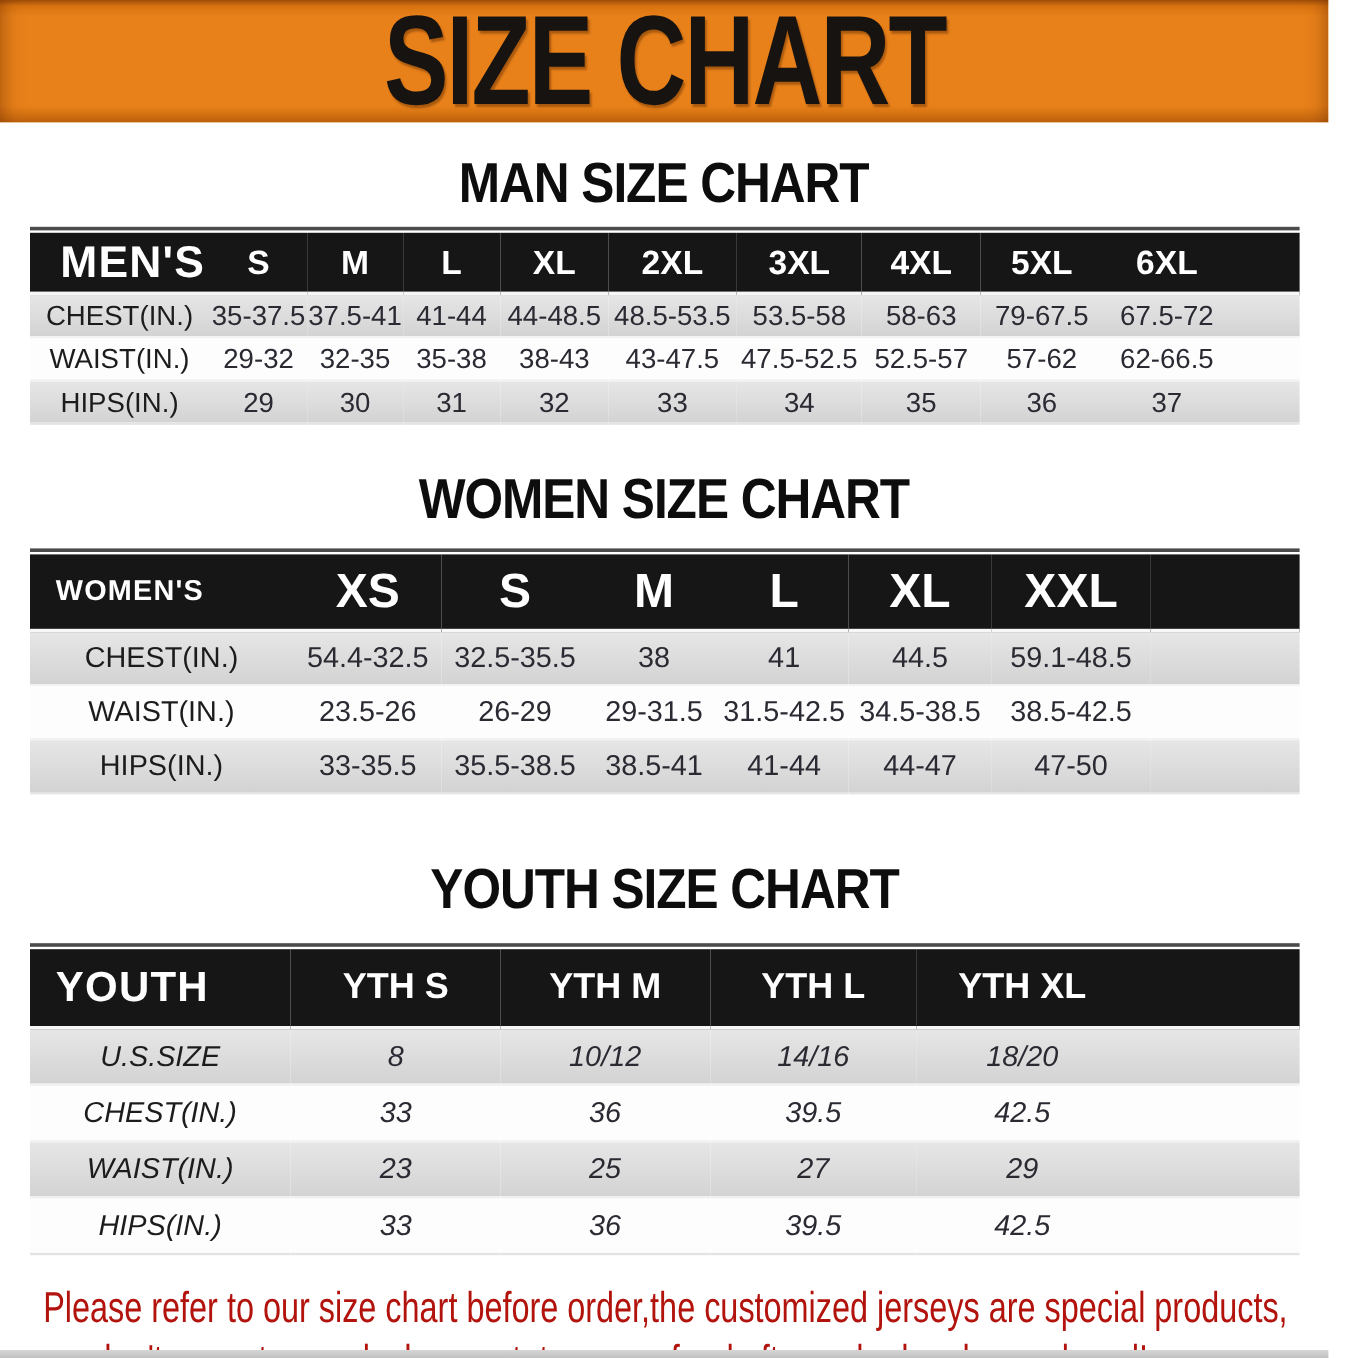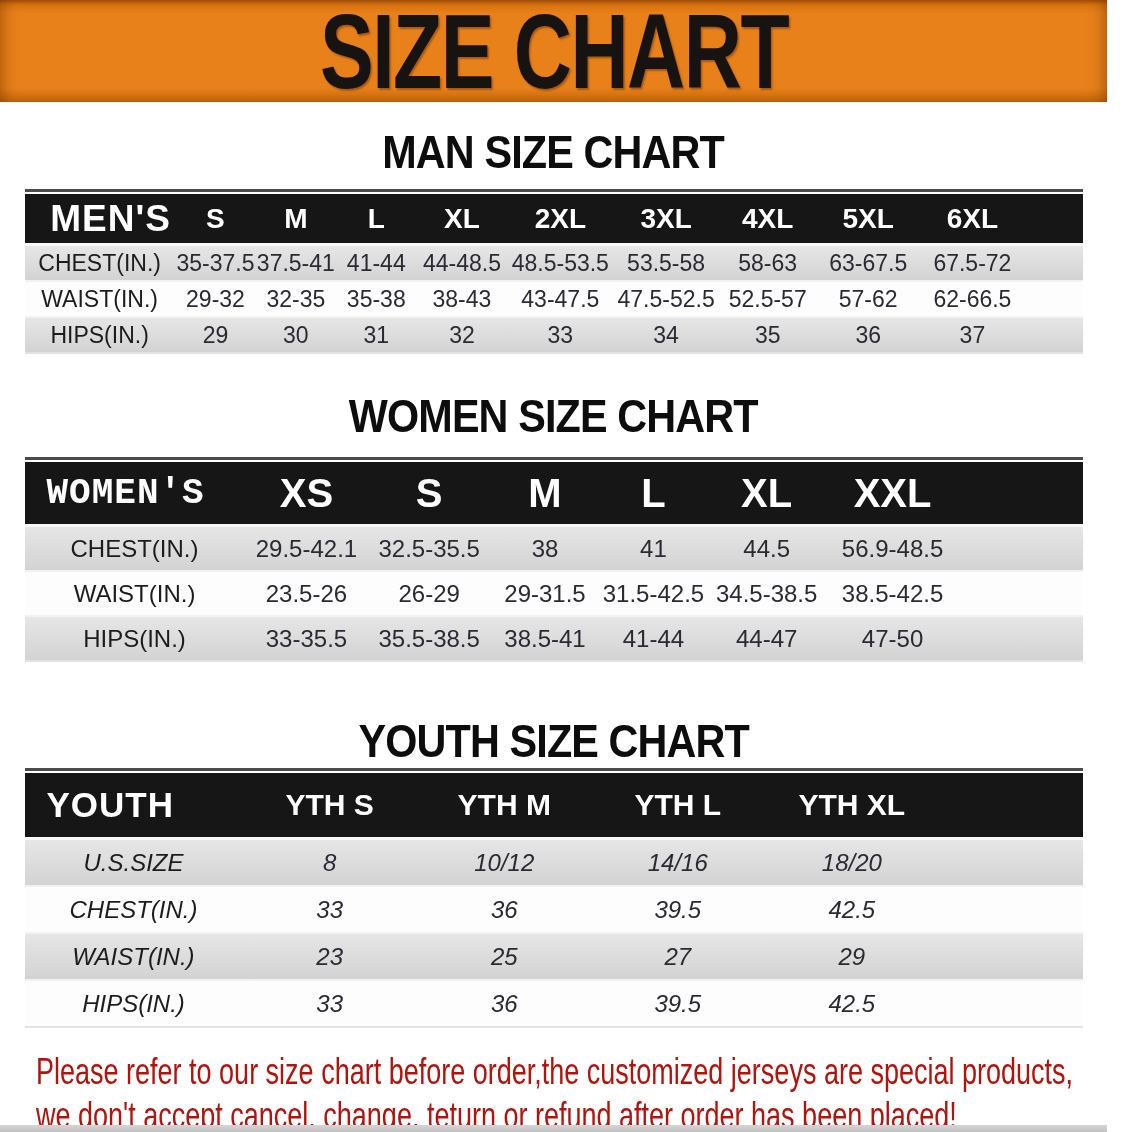--- a/index.html
+++ b/index.html
@@ -30,21 +30,21 @@
     transform:scaleX(.88); transform-origin:center;
   }
   .h-man   { margin-top:24px; }
   .h-woman { margin-top:36px; }
   .h-youth { margin-top:53px; }
 
   
   .twrap { width:1058px; margin:0 auto; }
   .t-man   { margin-top:11px; }
   .t-woman { margin-top:15px; }
-  .t-youth { margin-top:1px; }
+  .t-youth { margin-top:19px; }
   .topline { height:3px; background:#4b4b4b; margin-bottom:2px; }
   table { border-collapse:separate; border-spacing:0; table-layout:fixed; width:100%; }
   thead th {
     background:var(--header-black); color:#ffffff; font-weight:bold;
     text-align:center; vertical-align:middle; padding:0;
     border-bottom:3px solid #f7f7f7;
   }
   thead th.rowlabel { text-align:left; padding-left:22px; letter-spacing:1px; }
   tbody td {
     text-align:center; vertical-align:middle; padding:0;
@@ -52,21 +52,21 @@
   }
   tbody td.rowlabel { color:var(--label-text); }
   tbody tr.row-gray td  { background:linear-gradient(180deg,#e6e6e6 0%,#d3d3d3 100%); }
   tbody tr.row-white td { background:var(--row-white); }
   tbody tr:last-child td { border-bottom:2px solid #e3e3e3; }
 
   .t-man   thead th { height:49px; font-size:28px;text-align:center; }
   .t-man   thead th.rowlabel { font-size:37px; }
   .t-man   tbody td { height:34px; font-size:23px; }
   .t-woman thead th { height:62px; font-size:40px; }
-  .t-woman thead th.rowlabel { font-size:36px;font-family:Liberation Mono, monospace; }
+  .t-woman thead th.rowlabel { font-size:24px; }
   .t-woman tbody td { height:43px; font-size:24px; }
   .t-youth thead th { height:64px; font-size:30px; }
   .t-youth thead th.rowlabel { font-size:35px; }
   .t-youth tbody td { height:45px; font-size:24px;font-style:italic; }
 
   
   .footer { margin:22px 0 0 36px; }
   .footer p {
     margin:0; white-space:nowrap; width:max-content;
     font-size:36px; line-height:44px; color:var(--footer-red);
@@ -121,21 +121,21 @@
         <tbody>
           <tr class="row-gray">
             <td class="rowlabel">CHEST(IN.)</td>
             <td>35-37.5</td>
             <td>37.5-41</td>
             <td>41-44</td>
             <td>44-48.5</td>
             <td>48.5-53.5</td>
             <td>53.5-58</td>
             <td>58-63</td>
-            <td>63-67.5</td>
+            <td>79-67.5</td>
             <td>67.5-72</td>
             <td></td>
           </tr>
           <tr class="row-white">
             <td class="rowlabel">WAIST(IN.)</td>
             <td>29-32</td>
             <td>32-35</td>
             <td>35-38</td>
             <td>38-43</td>
             <td>43-47.5</td>
@@ -184,26 +184,26 @@
             <th class="">M</th>
             <th class="">L</th>
             <th class="">XL</th>
             <th class="">XXL</th>
             <th></th>
           </tr>
         </thead>
         <tbody>
           <tr class="row-gray">
             <td class="rowlabel">CHEST(IN.)</td>
-            <td>29.5-42.1</td>
+            <td>54.4-32.5</td>
             <td>32.5-35.5</td>
             <td>38</td>
             <td>41</td>
             <td>44.5</td>
-            <td>56.9-48.5</td>
+            <td>59.1-48.5</td>
             <td></td>
           </tr>
           <tr class="row-white">
             <td class="rowlabel">WAIST(IN.)</td>
             <td>23.5-26</td>
             <td>26-29</td>
             <td>29-31.5</td>
             <td>31.5-42.5</td>
             <td>34.5-38.5</td>
             <td>38.5-42.5</td>

